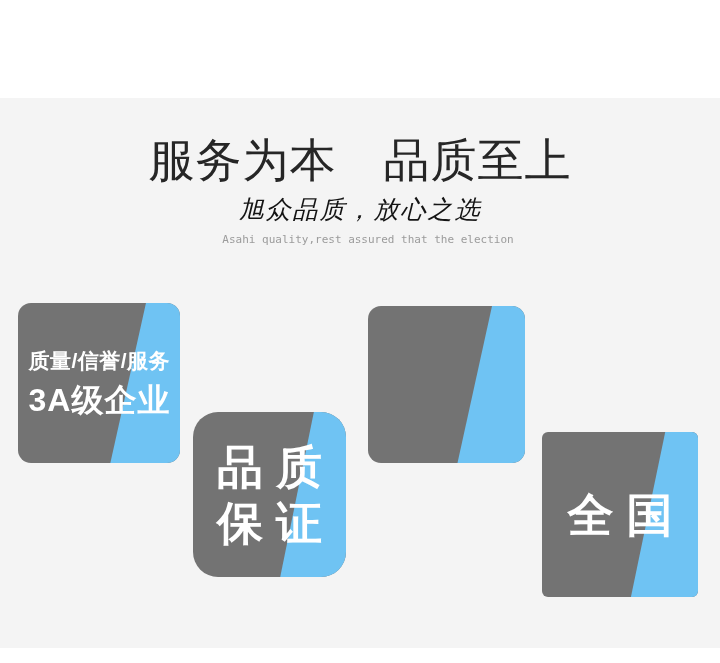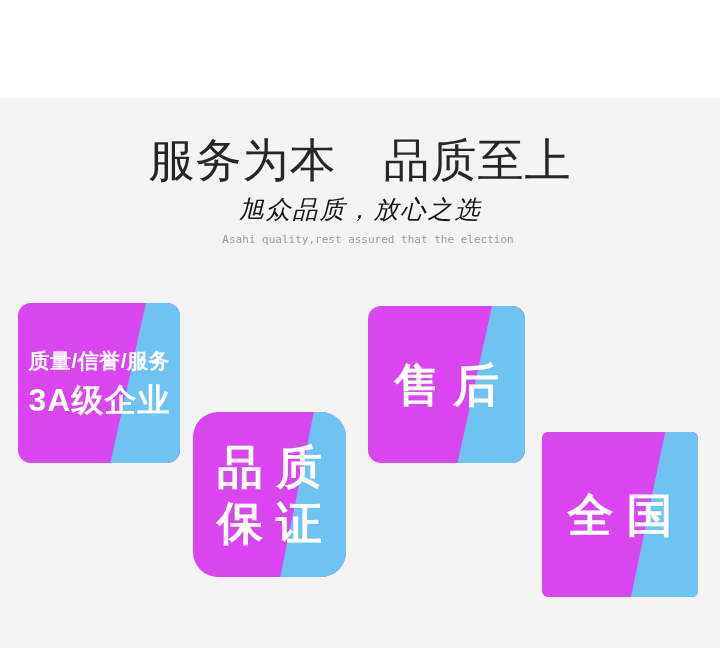--- a/index.html
+++ b/index.html
@@ -30,21 +30,21 @@
   }
   .subtitle-en{
     position:absolute; left:0; top:225px; width:720px;
     text-align:center; margin:8px;
     font-family:"DejaVu Sans Mono", monospace;
     font-size:11px; color:#9b9b9b; letter-spacing:0px;
   }
   
   .badge{
     position:absolute; border-radius:13px; overflow:hidden;
-    background:#d946ef; color:#ffffff; text-align:center;
+    background:#737373; color:#ffffff; text-align:center;
     display:flex; flex-direction:column; justify-content:center; align-items:center;
   }
   .badge::before{
     content:""; position:absolute; left:0; top:0; right:0; bottom:0;
     background:#6fc3f3;
     clip-path:polygon(79% 0, 100% 0, 100% 100%, 57% 100%);
   }
   .badge .line{position:relative; z-index:1; font-weight:bold; display:block;}
   .badge-1{left:18px;  top:303px; width:162px; height:160px;}
   .badge-2{left:193px; top:412px; width:153px; height:165px;border-radius:25px;}
@@ -68,19 +68,18 @@
     <span class="line l-small">质量/信誉/服务</span>
     <span class="line l-med">3A级企业</span>
   </div>
 
   <div class="badge badge-2">
     <span class="line l-big">品质</span>
     <span class="line l-big">保证</span>
   </div>
 
   <div class="badge badge-3">
-    <span class="line l-big">售后</span>
   </div>
 
   <div class="badge badge-4">
     <span class="line l-big">全国</span>
   </div>
 </div>
 
 </body></html>

